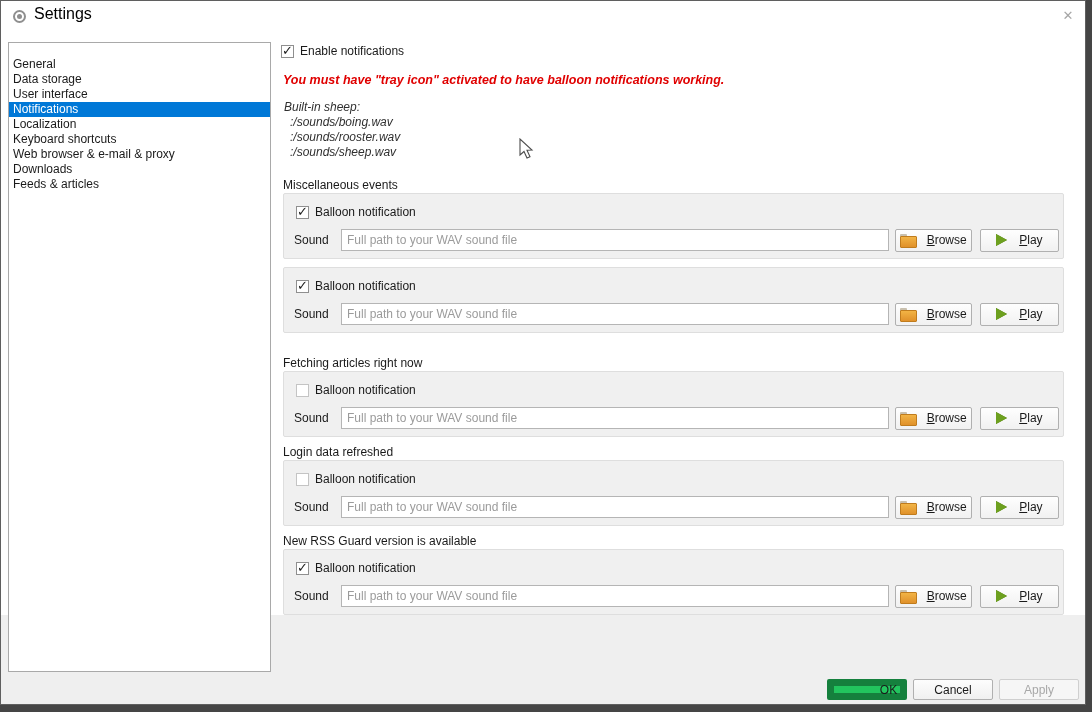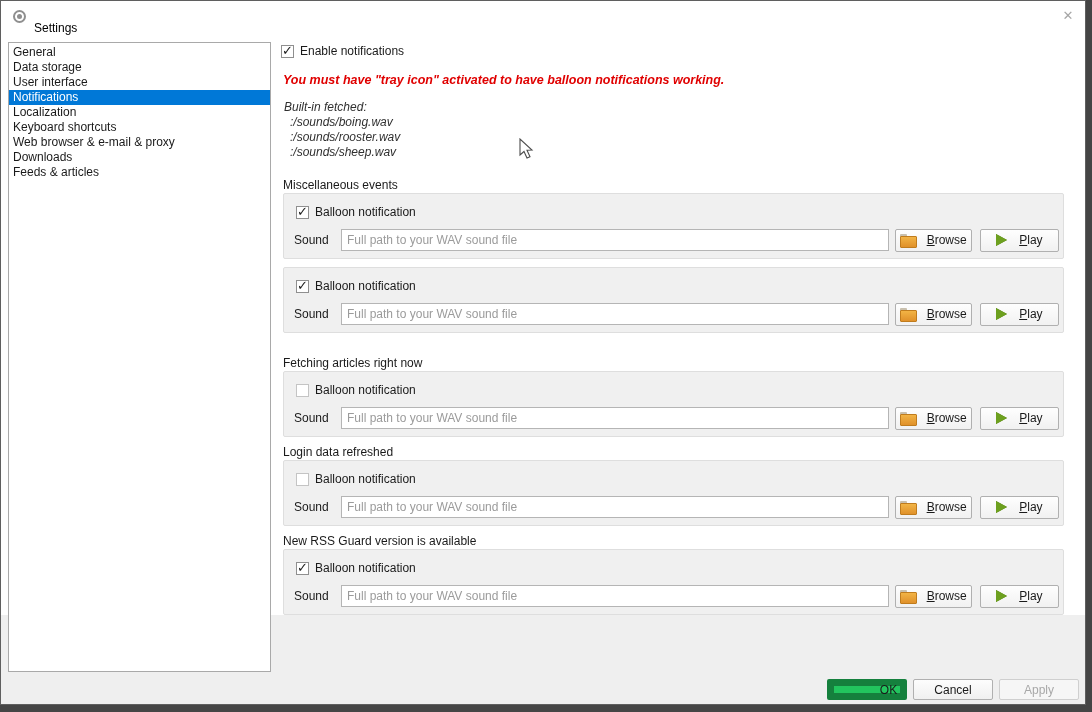--- a/index.html
+++ b/index.html
@@ -9,30 +9,30 @@
   .screen { position:relative; width:1092px; height:712px; background:#454545; overflow:hidden; }
   .window { position:absolute; left:0; top:0; width:1086px; height:705px;
             background:#ffffff; border:1px solid #5f5f5f; }
 
   
   .titlebar { position:absolute; left:1px; top:1px; width:1084px; height:31px; background:#fff; z-index:3; }
   .gear { position:absolute; left:12px; top:9px; width:13px; height:13px; border:2px solid #8f8f8f;
           border-radius:50%; }
   .gear::after { content:""; position:absolute; left:2px; top:2px; width:5px; height:5px;
                  background:#8f8f8f; border-radius:50%; }
-  .wtitle { position:absolute; left:33px; top:20px; font-size:12px; color:#000; }
+  .wtitle { position:absolute; left:33px; top:4px; font-size:16px; color:#000; }
   .close { position:absolute; left:1058px; top:6px; width:18px; height:18px; color:#a6a6a6;
            font-size:13px; text-align:center; line-height:18px; cursor:default; }
 
   
   .footerbg { position:absolute; left:1px; top:615px; width:1084px; height:89px; background:#efefef; z-index:1; }
 
   
   .sidebar { position:absolute; left:8px; top:42px; width:263px; height:630px; background:#fff;
-             border:1px solid #a9a9a9; list-style:none; padding-top:2px; z-index:2; }
+             border:1px solid #a9a9a9; list-style:none; padding-top:14px; z-index:2; }
   .side-item { height:15px; line-height:15px; padding-left:4px; white-space:nowrap; cursor:default; }
   .side-item.selected { background:#0078d7; color:#ffffff; }
 
   
   .content { position:absolute; left:272px; top:32px; width:813px; height:583px; background:#fff; z-index:2; }
   .cbrow { display:flex; align-items:center; gap:6px; cursor:default; }
   .cb { width:13px; height:13px; background:#fff; border:1px solid #c4c4c4; position:relative; flex:0 0 13px; }
   .cb.checked { border-color:#8f8f8f; }
   .cb .mark { position:absolute; left:0px; top:-3px; font-size:13px; font-weight:bold; color:#1b1b1b; }
   .enable { position:absolute; left:9px; top:12px; }
@@ -110,21 +110,21 @@
     <label class="cbrow enable">
       <span class="cb checked">
           <span class="mark">✓</span>
         </span>
       <span>Enable notifications</span>
     </label>
 
     <div class="warning">You must have "tray icon" activated to have balloon notifications working.</div>
 
     <div class="builtin">
-      <div>Built-in fetched:</div>
+      <div>Built-in sheep:</div>
       <div class="path">:/sounds/boing.wav</div>
       <div class="path">:/sounds/rooster.wav</div>
       <div class="path">:/sounds/sheep.wav</div>
     </div>
 
     <div id="sections">
         <div class="section">
     <div class="sec-title">Miscellaneous events</div>
     <div class="groupbox">
       <label class="cbrow">

